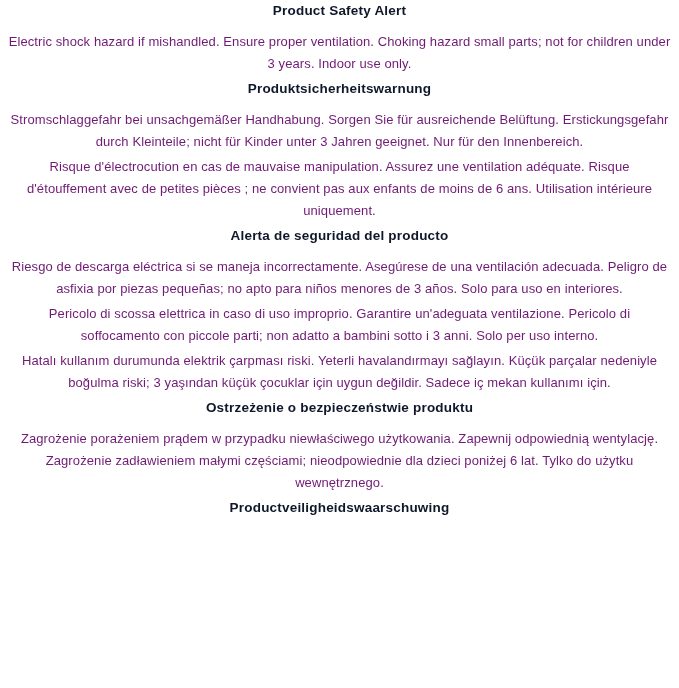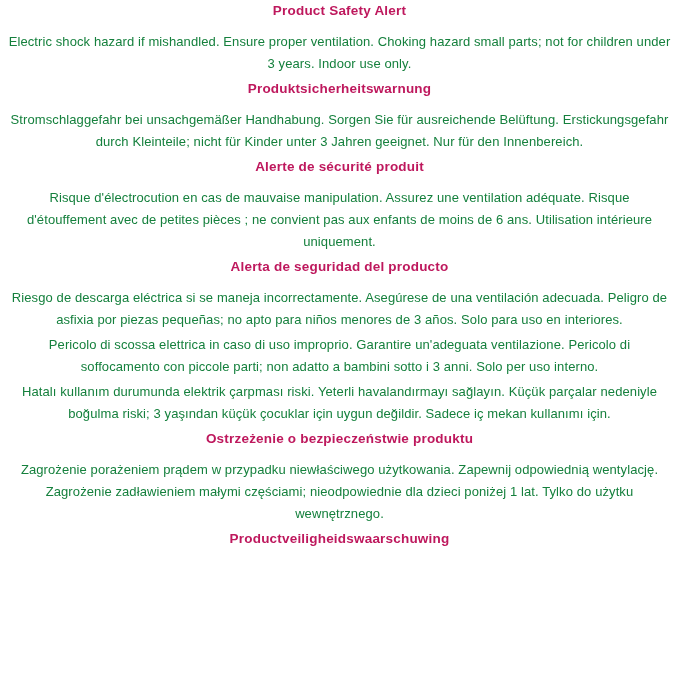--- a/index.html
+++ b/index.html
@@ -17,68 +17,67 @@
     text-align: center;
   }
   .alert-section {
     margin: 0 0 3px 0;
   }
   .alert-section .heading {
     font-size: 13.5px;
     font-weight: 700;
     line-height: 22px;
     letter-spacing: 0.2px;
-    color: #be185d;
+    color: #0f172a;
     margin: 0 0 9px 0;
   }
   .alert-section .body {
     font-size: 13px;
     font-weight: 400;
     line-height: 22px;
     letter-spacing: 0.1px;
-    color: #15803d;
+    color: #701a75;
     margin: 0;
   }
 </style>
 </head>
 <body>
 
 <div class="doc">
 
     <section class="alert-section">
       <h2 class="heading">Product Safety Alert</h2>
       <p class="body">Electric shock hazard if mishandled. Ensure proper ventilation. Choking hazard small parts; not for children under 3 years. Indoor use only.</p>
     </section>
 
     <section class="alert-section">
       <h2 class="heading">Produktsicherheitswarnung</h2>
       <p class="body">Stromschlaggefahr bei unsachgemäßer Handhabung. Sorgen Sie für ausreichende Belüftung. Erstickungsgefahr durch Kleinteile; nicht für Kinder unter 3 Jahren geeignet. Nur für den Innenbereich.</p>
     </section>
 
     <section class="alert-section">
-      <h2 class="heading">Alerte de sécurité produit</h2>
       <p class="body">Risque d'électrocution en cas de mauvaise manipulation. Assurez une ventilation adéquate. Risque d'étouffement avec de petites pièces ; ne convient pas aux enfants de moins de 6 ans. Utilisation intérieure uniquement.</p>
     </section>
 
     <section class="alert-section">
       <h2 class="heading">Alerta de seguridad del producto</h2>
       <p class="body">Riesgo de descarga eléctrica si se maneja incorrectamente. Asegúrese de una ventilación adecuada. Peligro de asfixia por piezas pequeñas; no apto para niños menores de 3 años. Solo para uso en interiores.</p>
     </section>
 
     <section class="alert-section">
       <p class="body">Pericolo di scossa elettrica in caso di uso improprio. Garantire un'adeguata ventilazione. Pericolo di soffocamento con piccole parti; non adatto a bambini sotto i 3 anni. Solo per uso interno.</p>
     </section>
 
 
     <section class="alert-section">
       <p class="body">Hatalı kullanım durumunda elektrik çarpması riski. Yeterli havalandırmayı sağlayın. Küçük parçalar nedeniyle boğulma riski; 3 yaşından küçük çocuklar için uygun değildir. Sadece iç mekan kullanımı için.</p>
     </section>
 
     <section class="alert-section">
       <h2 class="heading">Ostrzeżenie o bezpieczeństwie produktu</h2>
-      <p class="body">Zagrożenie porażeniem prądem w przypadku niewłaściwego użytkowania. Zapewnij odpowiednią wentylację. Zagrożenie zadławieniem małymi częściami; nieodpowiednie dla dzieci poniżej 1 lat. Tylko do użytku wewnętrznego.</p>
+      <p class="body">Zagrożenie porażeniem prądem w przypadku niewłaściwego użytkowania. Zapewnij odpowiednią wentylację. Zagrożenie zadławieniem małymi częściami; nieodpowiednie dla dzieci poniżej 6 lat. Tylko do użytku wewnętrznego.</p>
     </section>
 
     <section class="alert-section">
       <h2 class="heading">Productveiligheidswaarschuwing</h2>
 
     </section>
   </div>
 
 </body></html>

